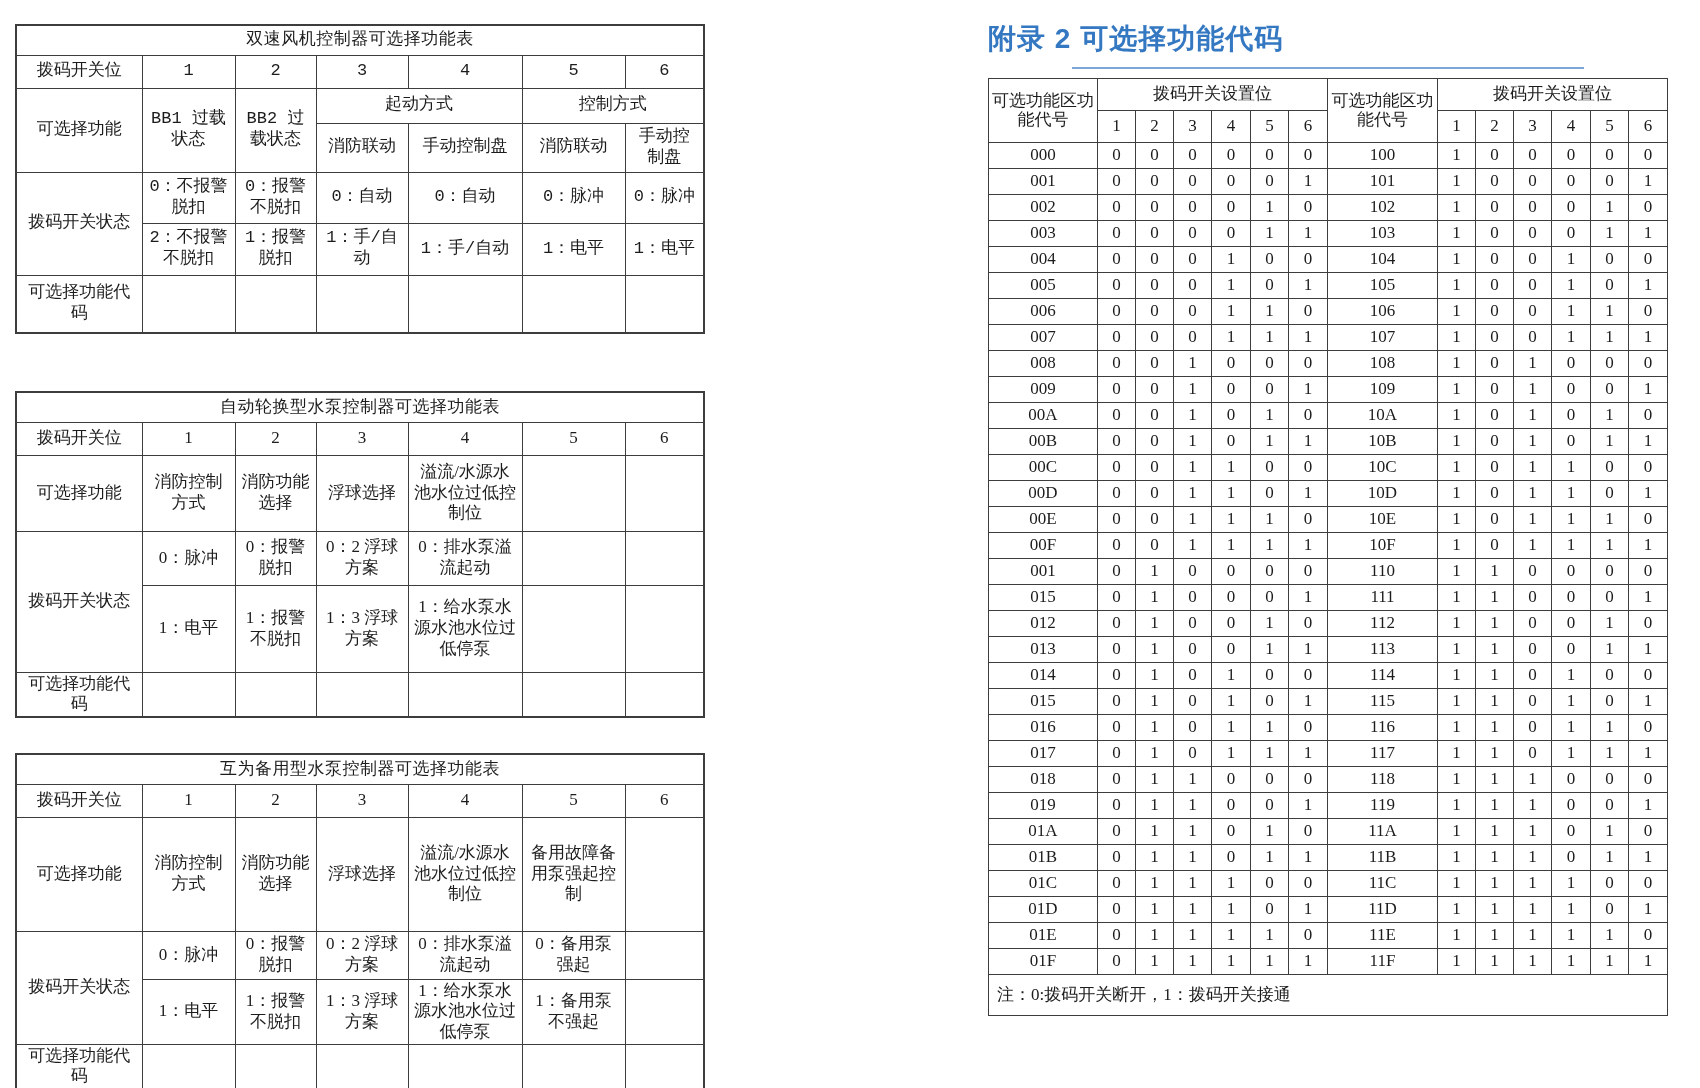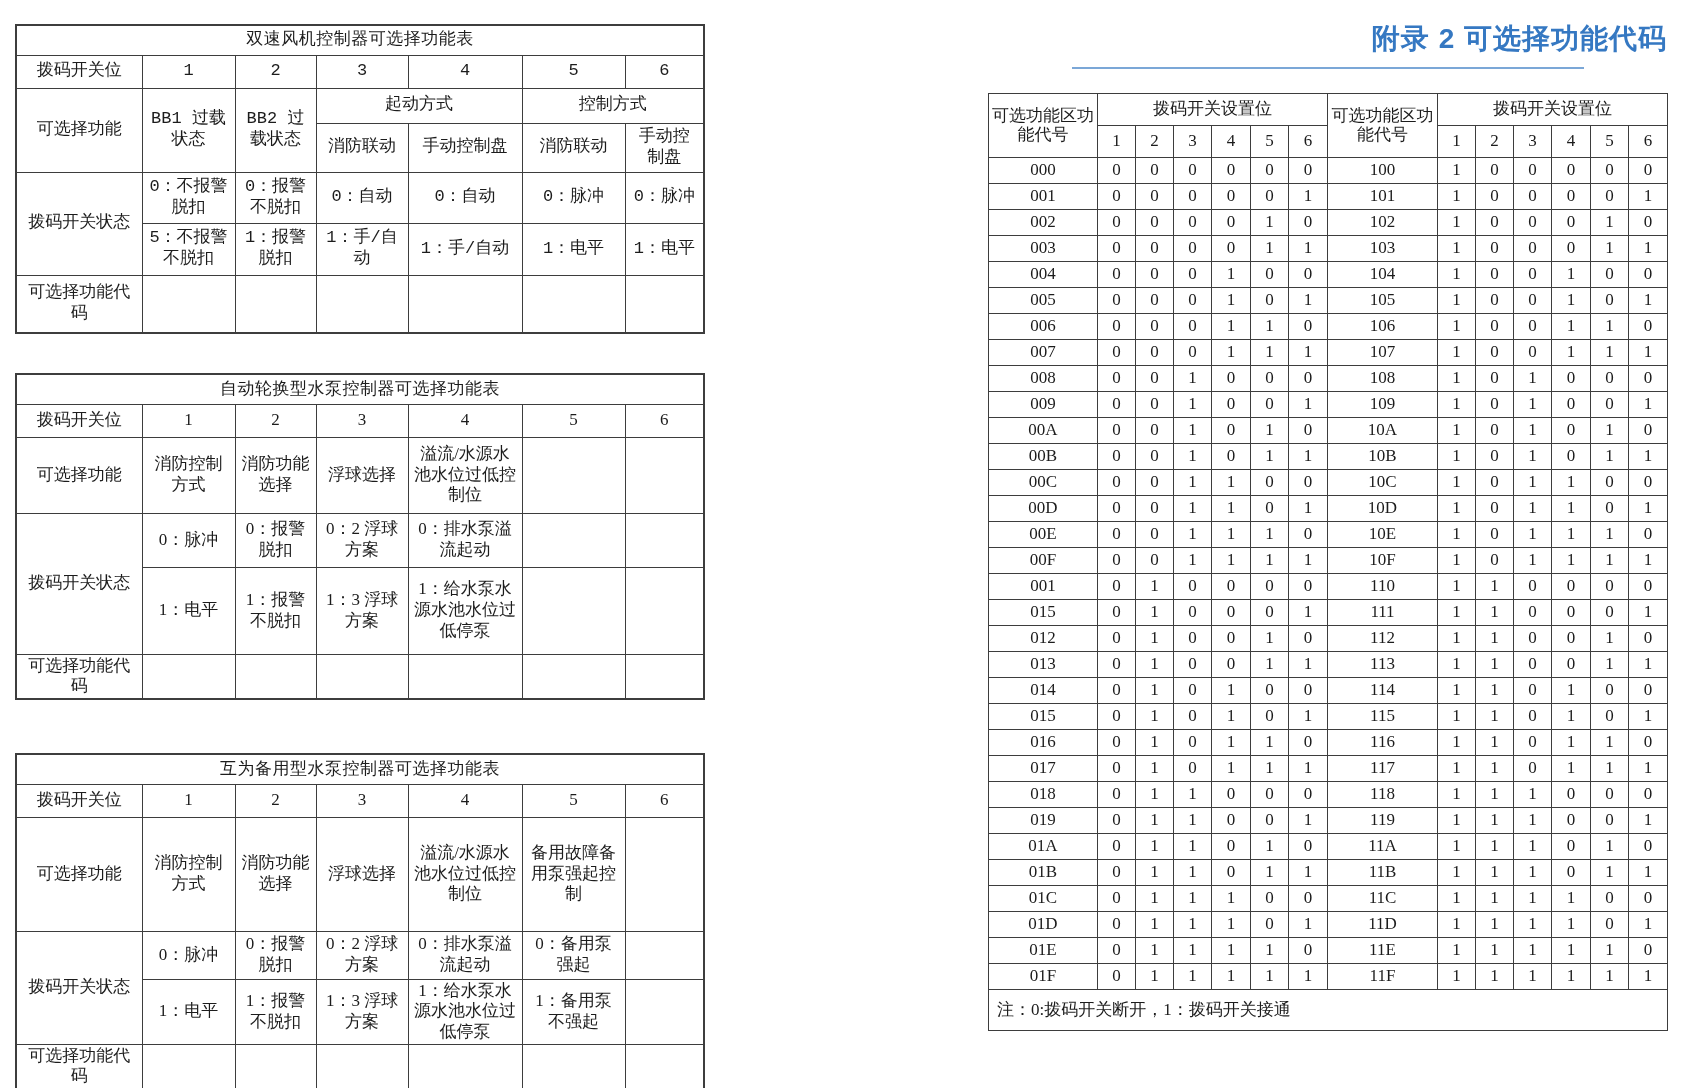--- a/index.html
+++ b/index.html
@@ -23,26 +23,26 @@
     padding:1px 5px;
     overflow:hidden;
   }
   table.ltable{border:2px solid #3d3d3d;}
   table.ltable .title-cell{font-size:17px;letter-spacing:.5px;}
   
   .appendix{position:absolute;left:988px;top:20px;width:679px;}
   .appendix-title{
     font-family:"Liberation Sans","DejaVu Sans",sans-serif;
     font-weight:bold;font-size:28px;color:#3578C2;
-    text-align:right;letter-spacing:1px;margin:0;
+    text-align:left;letter-spacing:1px;margin:0;
   }
   .title-rule{width:512px;height:2px;background:#7BA7D7;margin:9px auto 0 auto;}
   .table-caption{font-size:17px;text-align:center;margin-top:22px;}
   table.codes{
-    width:679px;margin-top:24px;
+    width:679px;margin-top:9px;
     border-collapse:collapse;table-layout:fixed;
     font-size:17px;line-height:1.1;
   }
   table.codes{border:1.5px solid #3d3d3d;}
   table.codes td{
     border:1px solid #3d3d3d;
     text-align:center;vertical-align:middle;
     padding:0;overflow:hidden;
   }
   table.codes thead tr{height:32px;}
@@ -93,40 +93,40 @@
   <tr style="height:51px">
     <td rowspan="2">拨码开关状态</td>
     <td>0：不报警脱扣</td>
     <td>0：报警不脱扣</td>
     <td>0：自动</td>
     <td>0：自动</td>
     <td>0：脉冲</td>
     <td>0：脉冲</td>
   </tr>
   <tr style="height:52px">
-    <td>5：不报警不脱扣</td>
+    <td>2：不报警不脱扣</td>
     <td>1：报警脱扣</td>
     <td>1：手/自动</td>
     <td>1：手/自动</td>
     <td>1：电平</td>
     <td>1：电平</td>
   </tr>
   <tr style="height:58px">
     <td>可选择功能代码</td>
     <td></td>
     <td></td>
     <td></td>
     <td></td>
     <td></td>
     <td></td>
   </tr>
 </tbody>
   </table>
 
-<table class="ltable" style="top:373px;">
+<table class="ltable" style="top:391px;">
   <colgroup>
     <col style="width:126px">
       <col style="width:93px">
       <col style="width:81px">
     <col style="width:92px">
       <col style="width:114px">
       <col style="width:103px">
       <col style="width:79px">
   </colgroup>
   <tbody>

